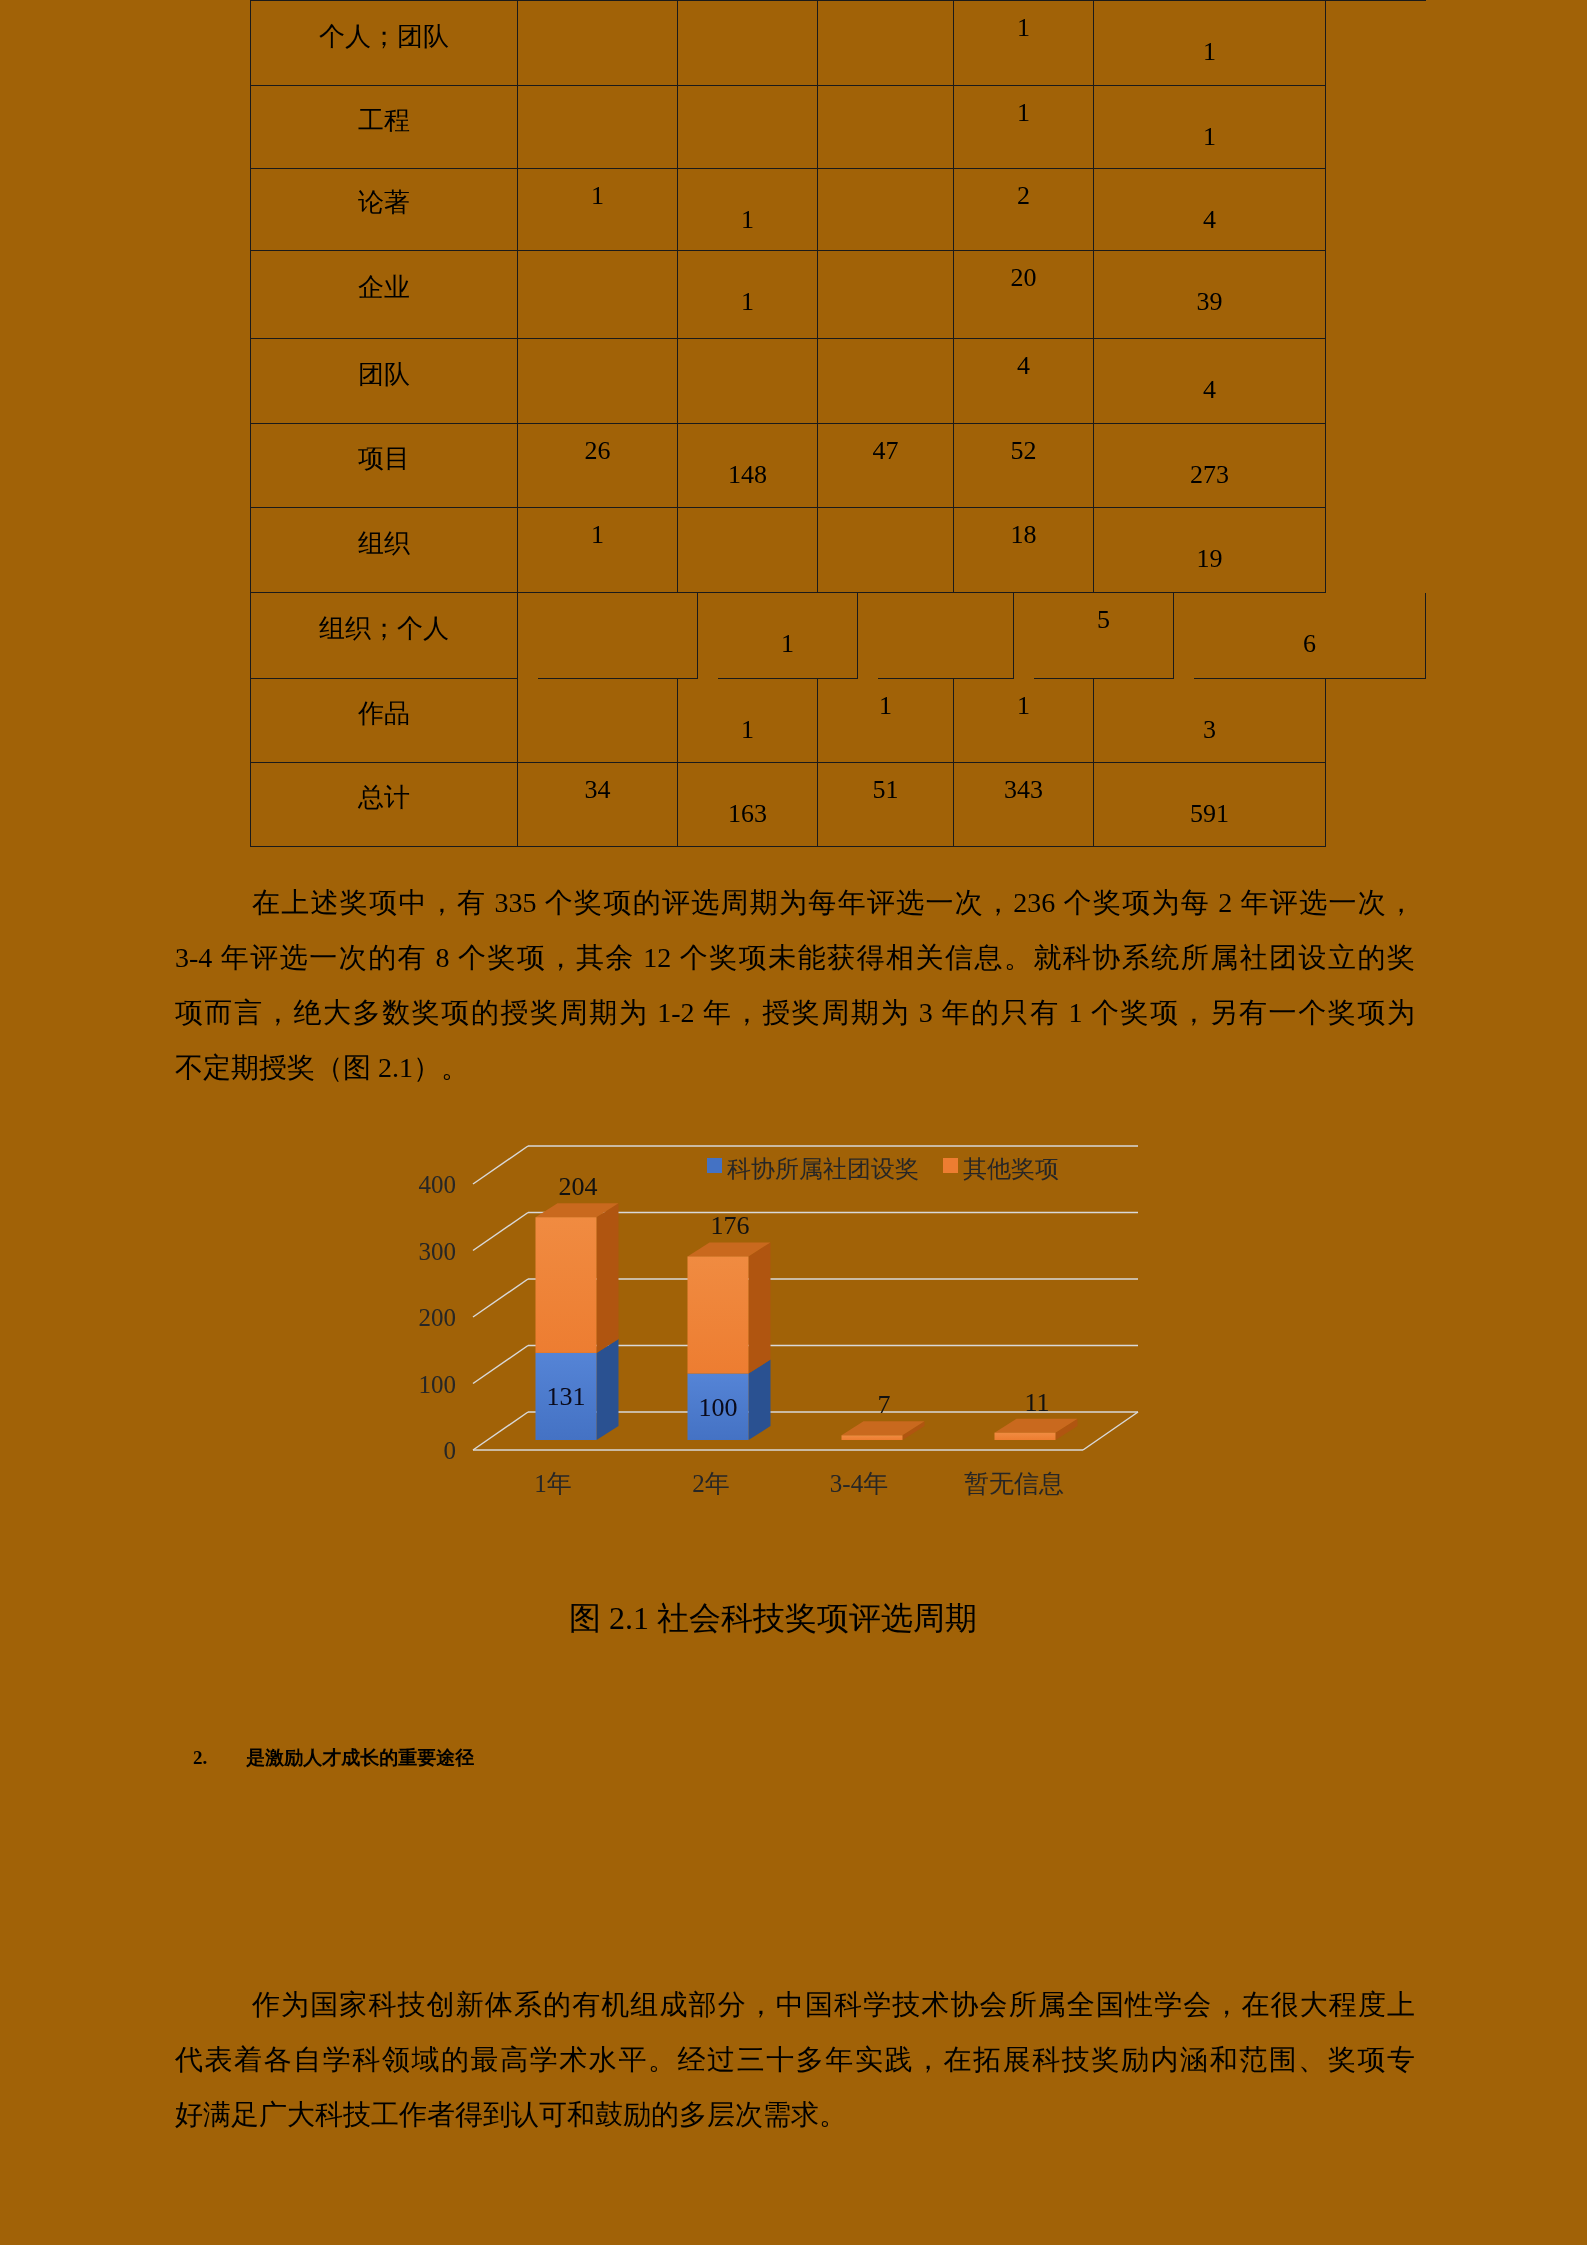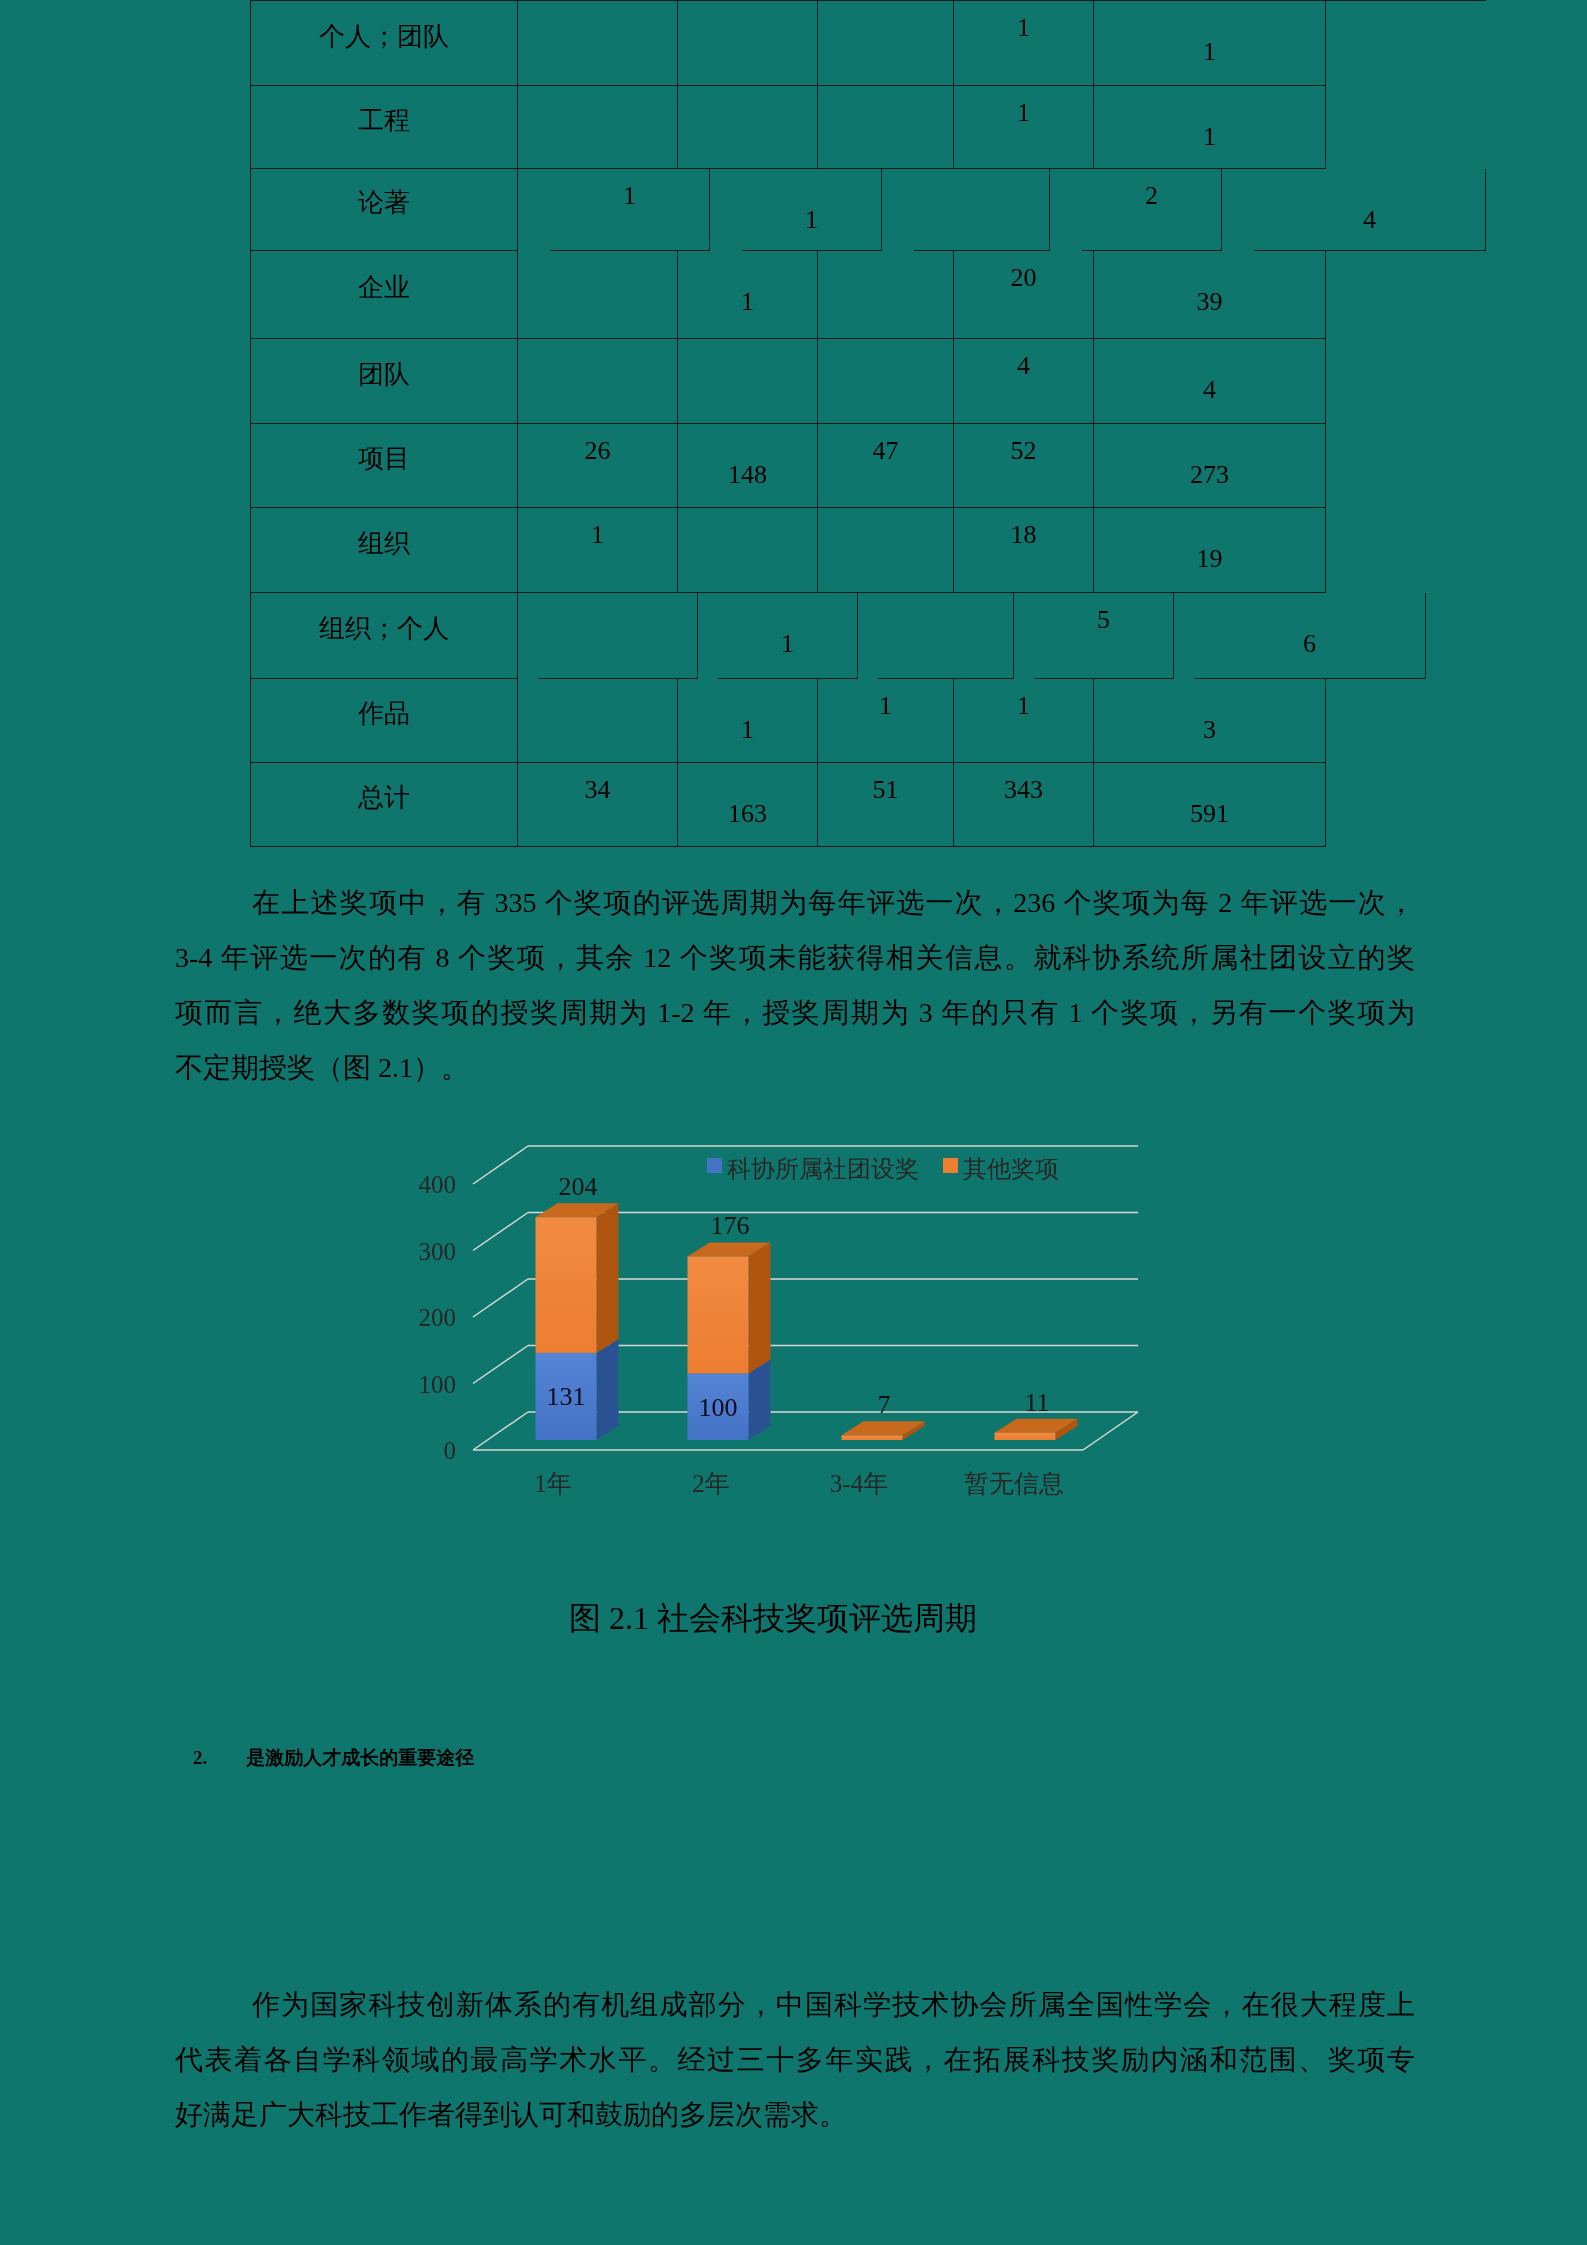--- a/index.html
+++ b/index.html
@@ -1,19 +1,19 @@
 <!DOCTYPE html>
 <html><head>
 <meta charset="utf-8">
 <style>
   html,body{margin:0;padding:0;background:#888;}
   .page{
     position:relative;
     width:1587px;height:2245px;
-    background:#0f766e;
+    background:#a16207;
     margin:0 auto;
     overflow:hidden;
     font-family:"Liberation Serif","DejaVu Serif",serif;
     color:#000;
   }
   
   .doc-table{
     position:absolute;left:250px;top:0px;
     border-left:1.5px solid #1a1a1a;
     border-top:1.5px solid #1a1a1a;
@@ -68,21 +68,21 @@
         <div class="cell vmid">1</div>
       </div>
       <div class="trow" style="height: 83px;">
         <div class="cell head">工程</div>
         <div class="cell vtop"></div>
         <div class="cell vmid"></div>
         <div class="cell vtop"></div>
         <div class="cell vtop">1</div>
         <div class="cell vmid">1</div>
       </div>
-      <div class="trow" style="height: 82px; gap: 32px;">
+      <div class="trow" style="height: 82px;">
         <div class="cell head">论著</div>
         <div class="cell vtop">1</div>
         <div class="cell vmid">1</div>
         <div class="cell vtop"></div>
         <div class="cell vtop">2</div>
         <div class="cell vmid">4</div>
       </div>
       <div class="trow" style="height: 88px;">
         <div class="cell head">企业</div>
         <div class="cell vtop"></div>

